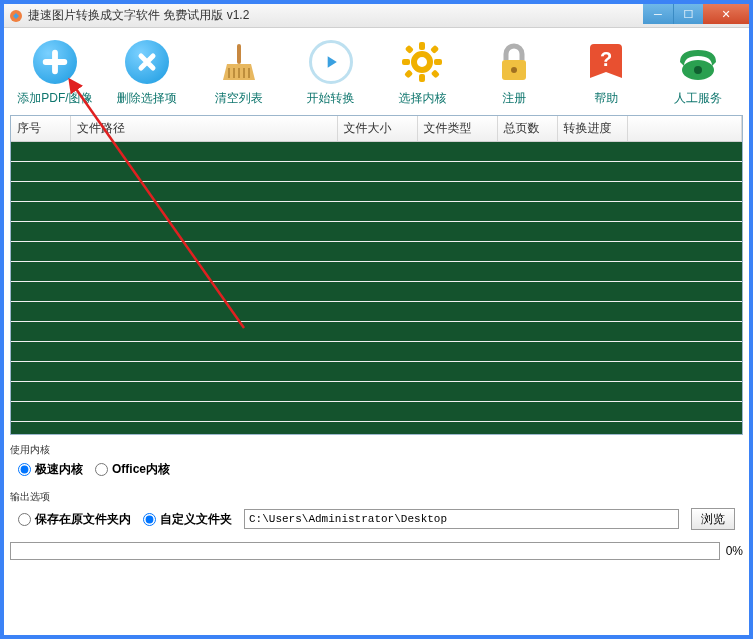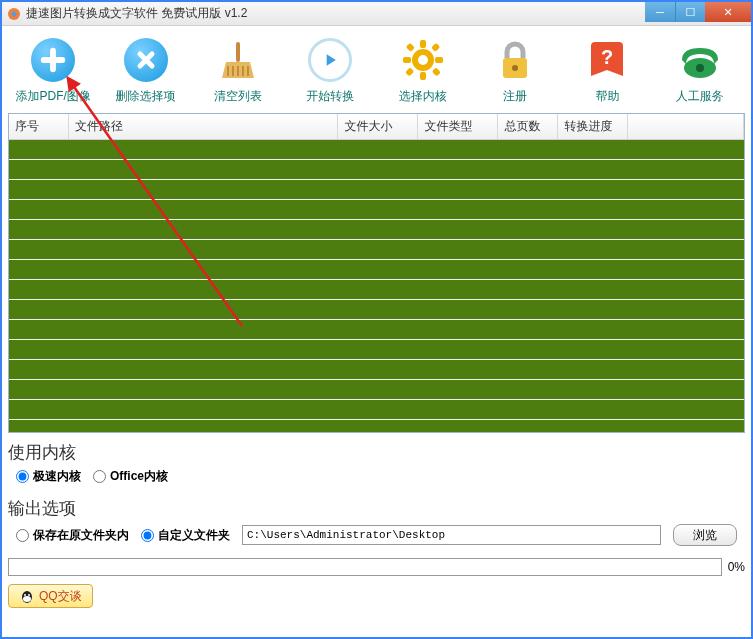--- a/index.html
+++ b/index.html
@@ -1,42 +1,42 @@
 <!DOCTYPE html>
 <html><head>
 <meta charset="utf-8">
 <style>
 * { box-sizing: border-box; margin: 0; padding: 0; }
 body { font-family: "Microsoft YaHei", SimSun, sans-serif; font-size: 12px; background: #fff; }
-.window { width: 753px; height: 639px; border: 2px solid #3b82f6; background: #fff; display: flex; flex-direction: column; }
+.window { width: 753px; height: 639px; border: 4px solid #3b82f6; background: #fff; display: flex; flex-direction: column; }
 .titlebar { height: 24px; background: linear-gradient(#f8f8f8, #e8e8e8); display: flex; align-items: center; border-bottom: 1px solid #d0d0d0; position: relative; }
 .titlebar-icon { width: 16px; height: 16px; margin: 0 4px; }
 .titlebar-text { flex: 1; color: #333; font-size: 12px; }
 .win-controls { display: flex; height: 20px; position: absolute; right: 0; top: 0; }
 .win-btn { width: 30px; height: 20px; display: flex; align-items: center; justify-content: center; font-size: 11px; cursor: pointer; }
 .win-min { background: linear-gradient(#6fb7e8, #4a9bd4); color: #fff; }
 .win-max { background: linear-gradient(#6fb7e8, #4a9bd4); color: #fff; border-left: 1px solid #3a8bc4; }
 .win-close { background: linear-gradient(#e67a5a, #d04a2a); color: #fff; width: 46px; }
 .content { flex: 1; padding: 6px; display: flex; flex-direction: column; }
 .toolbar { display: flex; gap: 6px; padding: 4px 2px 8px 2px; justify-content: space-between; }
 .tool-item { display: flex; flex-direction: column; align-items: center; gap: 4px; cursor: pointer; flex: 1; }
 .tool-icon { width: 48px; height: 48px; display: flex; align-items: center; justify-content: center; }
 .tool-label { font-size: 12px; color: #0f766e; }
 .circ { width: 44px; height: 44px; border-radius: 50%; display: flex; align-items: center; justify-content: center; }
-.table-wrap { border: 1px solid #9cb6cc; height: 320px; overflow: hidden; background: #4d7c0f; }
+.table-wrap { border: 1px solid #9cb6cc; height: 320px; overflow: hidden; background: #14532d; }
 .table-header { display: flex; background: linear-gradient(#fff, #f0f0f0); border-bottom: 1px solid #d0d0d0; }
 .th { padding: 4px 6px; border-right: 1px solid #d8d8d8; font-size: 12px; color: #333; }
 .th0 { width: 60px; } .th1 { flex: 1; min-width: 200px; } .th2 { width: 80px; } .th3 { width: 80px; } .th4 { width: 60px; } .th5 { width: 70px; } .th6 { flex: 0.4; }
 .table-body { height: 296px; }
 .row-stripe { height: 20px; border-bottom: 1px solid #f0f0f0; }
-.section-label { margin-top: 8px; font-size: 17px; color: #333; }
+.section-label { margin-top: 8px; font-size: 10px; color: #333; }
 .radio-row { display: flex; align-items: center; gap: 12px; padding: 4px 8px; }
 .radio-row label { display: flex; align-items: center; gap: 4px; font-size: 12px; }
 .path-input { flex: 1; height: 20px; border: 1px solid #999; padding: 0 4px; font-family: Liberation Mono, monospace; font-size: 11px; }
-.browse-btn { width: 64px; height: 22px; border: 1px solid #999; background: linear-gradient(#fff, #e8e8e8); font-size: 12px; cursor: pointer; border-radius: 8px; }
+.browse-btn { width: 44px; height: 22px; border: 1px solid #999; background: linear-gradient(#fff, #e8e8e8); font-size: 12px; cursor: pointer; border-radius: 0; }
 .progress-row { display: flex; align-items: center; gap: 6px; margin-top: 8px; }
 .progress-bar { flex: 1; height: 18px; border: 1px solid #999; background: #fff; }
 .bottom-row { display: flex; gap: 10px; margin-top: 8px; }
 .qq-btn { height: 24px; padding: 0 10px; border: 1px solid #d4a84a; background: linear-gradient(#fff8d0, #ffe880); border-radius: 4px; display: flex; align-items: center; gap: 4px; font-size: 12px; cursor: pointer; color: #c04020; }
 .sdk-btn { height: 24px; padding: 0 10px; border: 1px solid #2a7ac0; background: linear-gradient(#5aaae8, #2a7ad0); border-radius: 4px; display: flex; align-items: center; gap: 4px; font-size: 12px; cursor: pointer; color: #fff; }
 .arrow-overlay { position: absolute; pointer-events: none; }
 </style>
 </head>
 <body>
 
@@ -208,25 +208,16 @@
       <input class="path-input" value="C:\Users\Administrator\Desktop" style="">
       <button class="browse-btn">浏览</button>
     </div>
 
     <div class="progress-row">
       <div class="progress-bar"></div>
       <span>0%</span>
     </div>
 
     <div class="bottom-row">
-      <div class="qq-btn">
-        <svg width="16" height="16" viewBox="0 0 16 16">
-            <ellipse cx="8" cy="9" rx="5" ry="6" fill="#222"></ellipse>
-            <ellipse cx="8" cy="11" rx="4" ry="3" fill="#fff"></ellipse>
-            <circle cx="6" cy="7" r="1" fill="#fff"></circle>
-            <circle cx="10" cy="7" r="1" fill="#fff"></circle>
-          </svg>
-        <span>QQ交谈</span>
-      </div>
     </div>
 
   </div>
 </div>
 
 </body></html>

